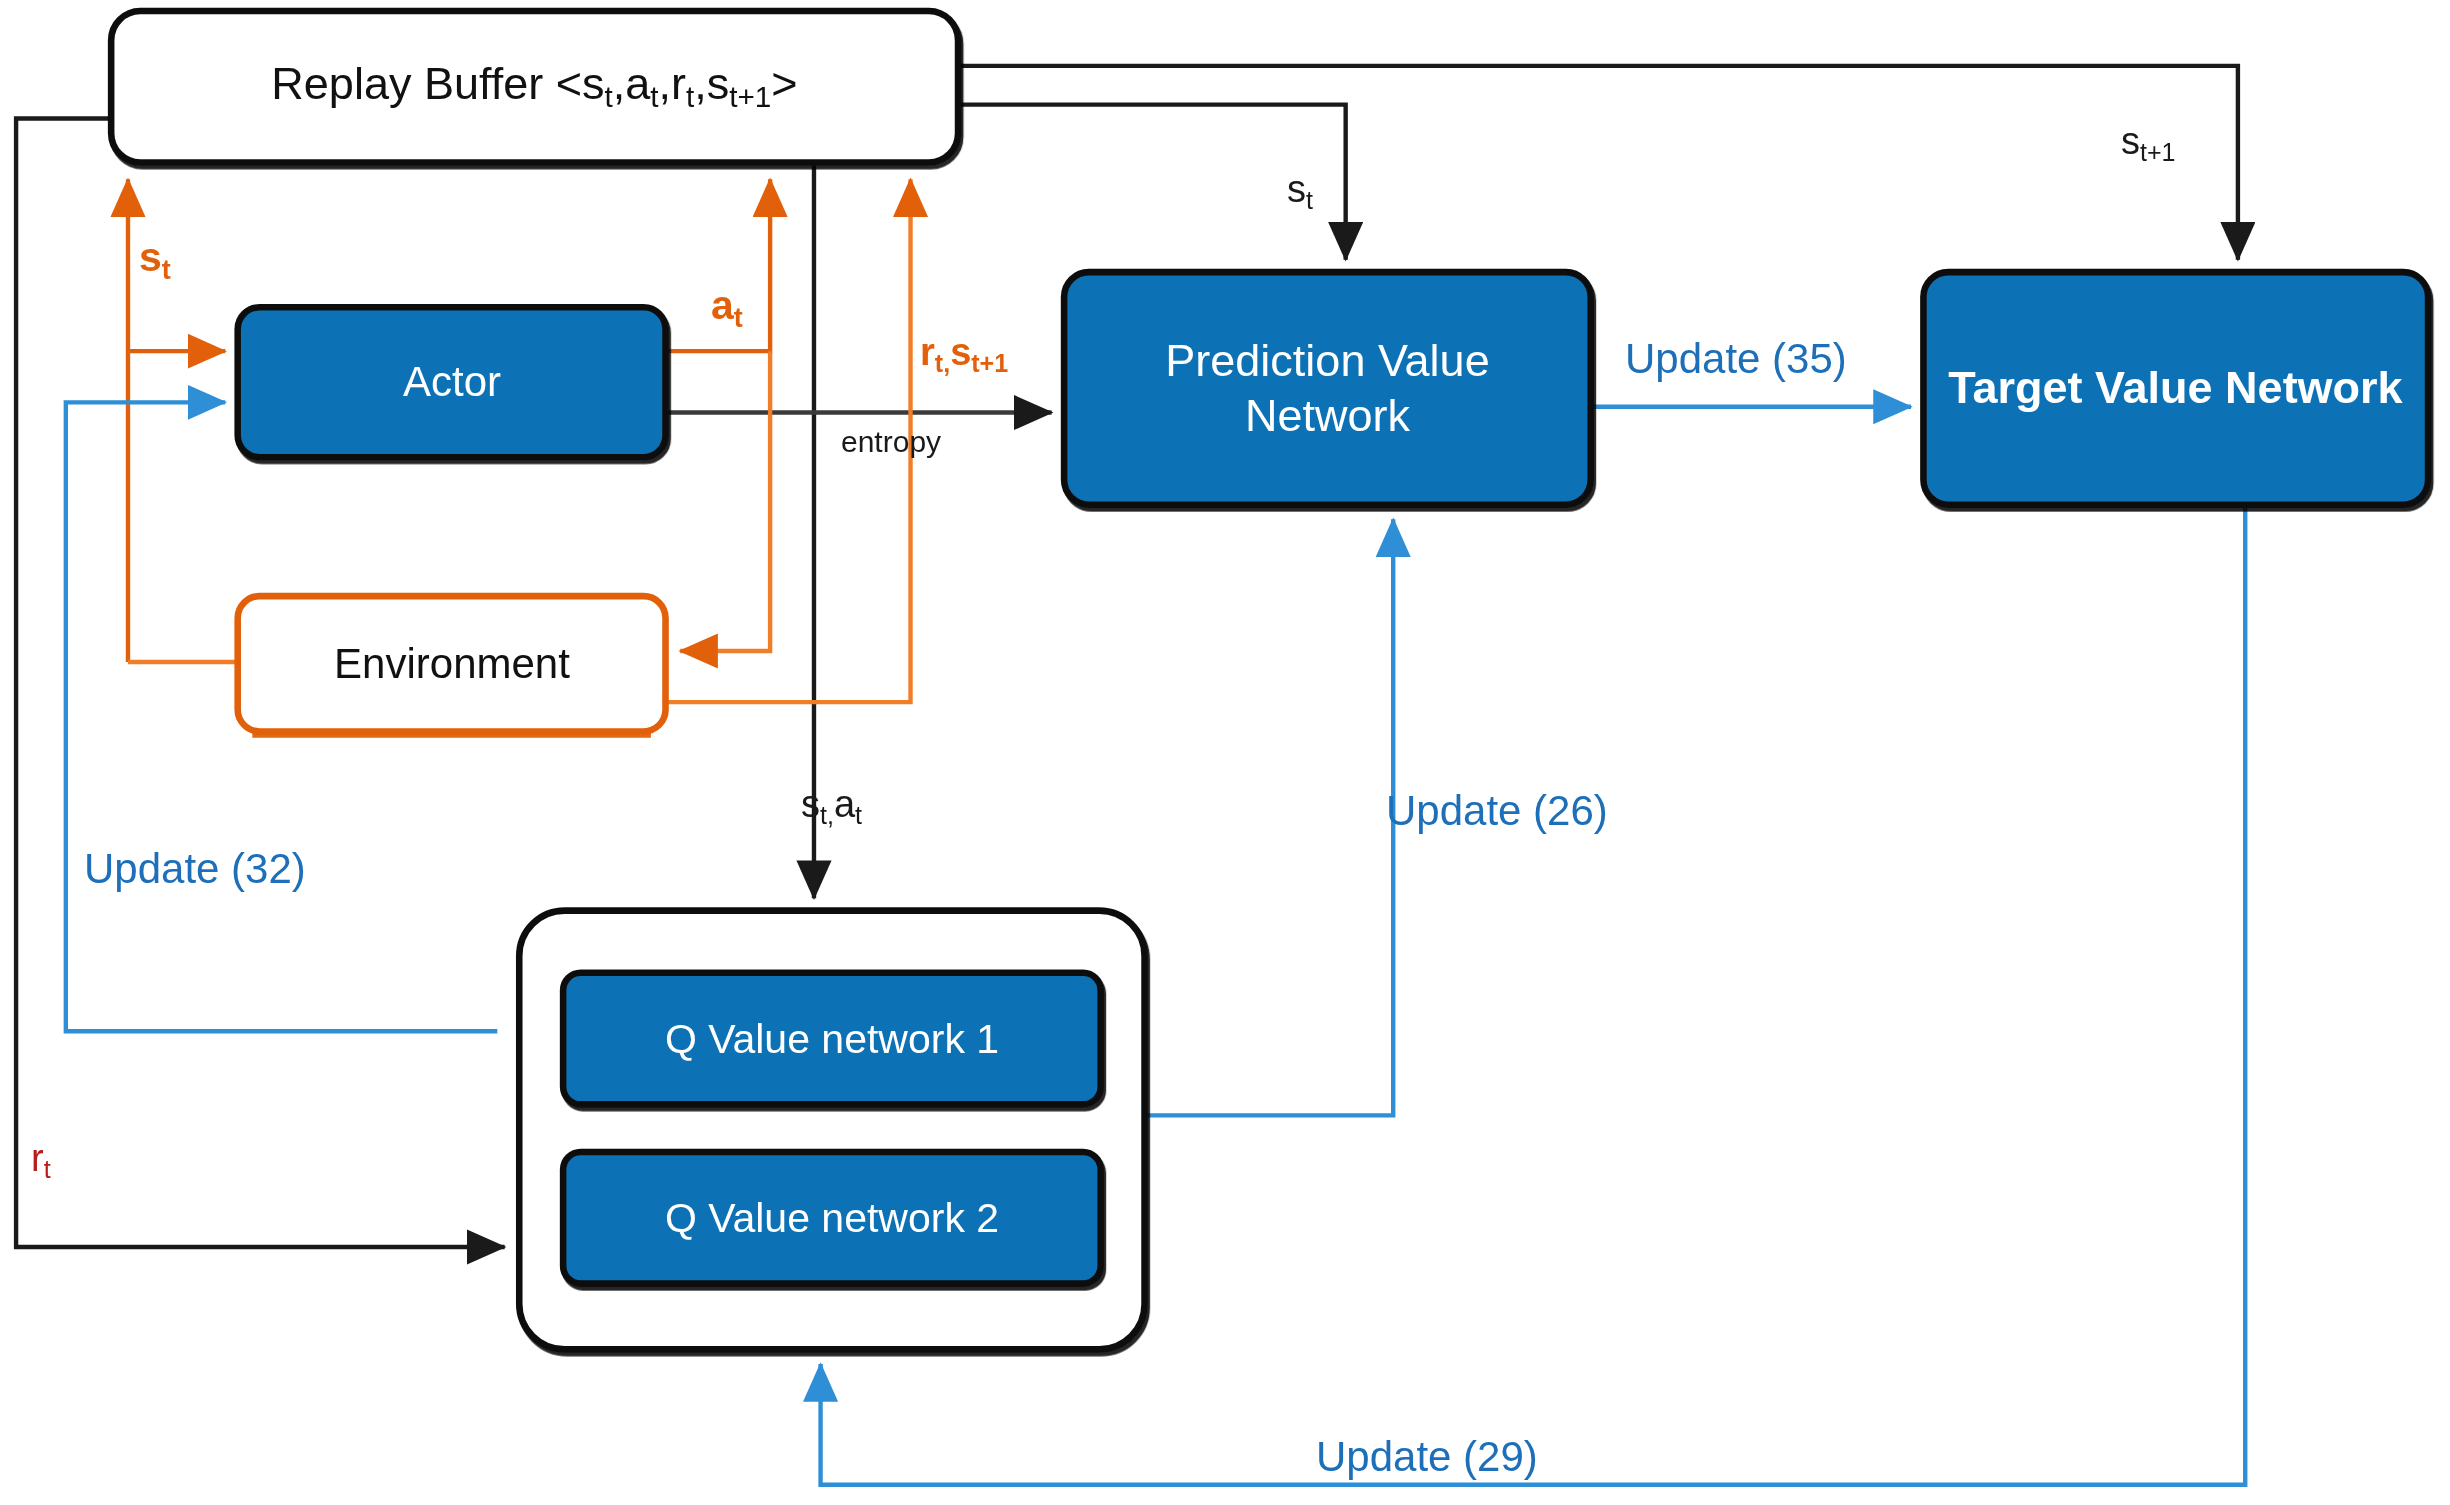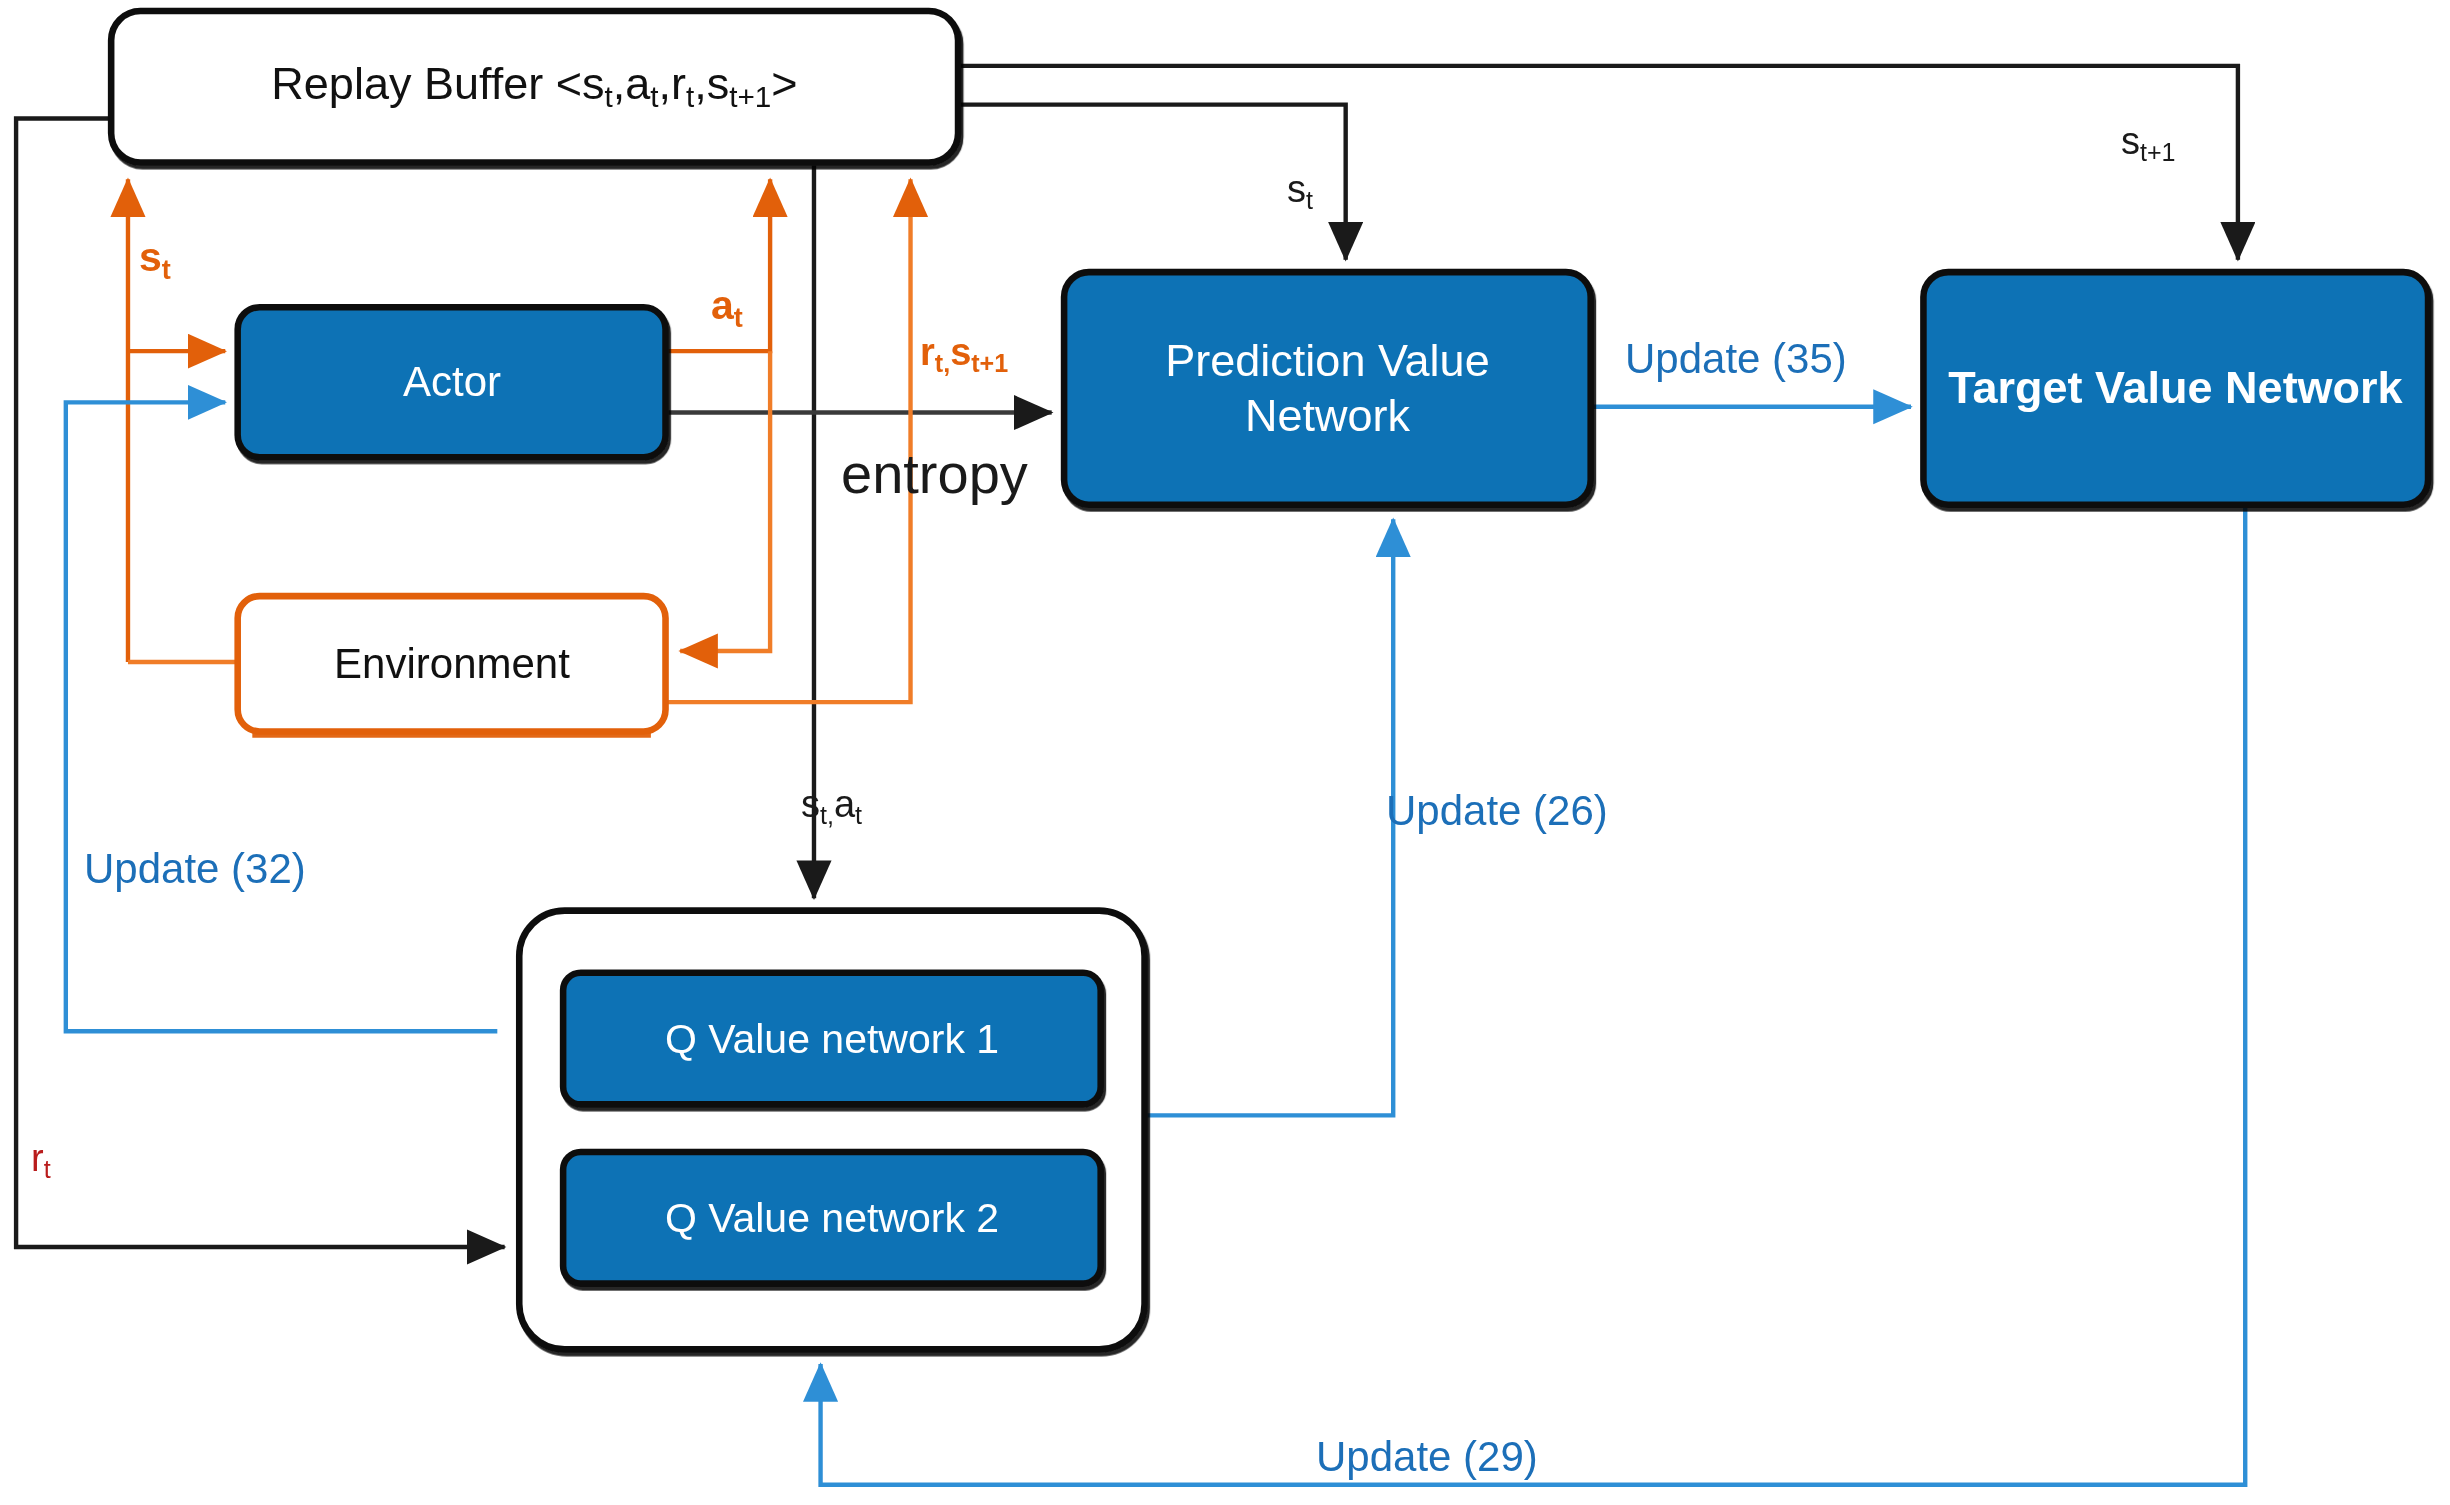--- a/index.html
+++ b/index.html
@@ -152,21 +152,21 @@
   </div>
 
   <div class="lbl" style="left:1287px;top:168px;color:#1A1A1A;font-size:38px;">
     <span>s</span><span class="sub">t</span>
   </div>
 
   <div class="lbl" style="left:2121px;top:120px;color:#1A1A1A;font-size:38px;">
     <span>s</span><span class="sub">t+1</span>
   </div>
 
-  <div class="lbl" style="left:841px;top:441px;color:#1A1A1A;font-size:56px;">entropy</div>
+  <div class="lbl" style="left:841px;top:425px;color:#1A1A1A;font-size:30px;">entropy</div>
 
   <div class="lbl" style="left:801px;top:783px;color:#1A1A1A;font-size:38px;">
     <span>s</span><span class="sub">t,</span><span>a</span><span class="sub">t</span>
   </div>
 
   <div class="lbl" style="left:31px;top:1137px;color:#b91c1c;font-size:38px;">
     <span>r</span><span class="sub">t</span>
   </div>
 
   <div class="lbl" style="left:1625px;top:335px;color:#1C6FB8;font-size:42px;">Update (35)</div>

